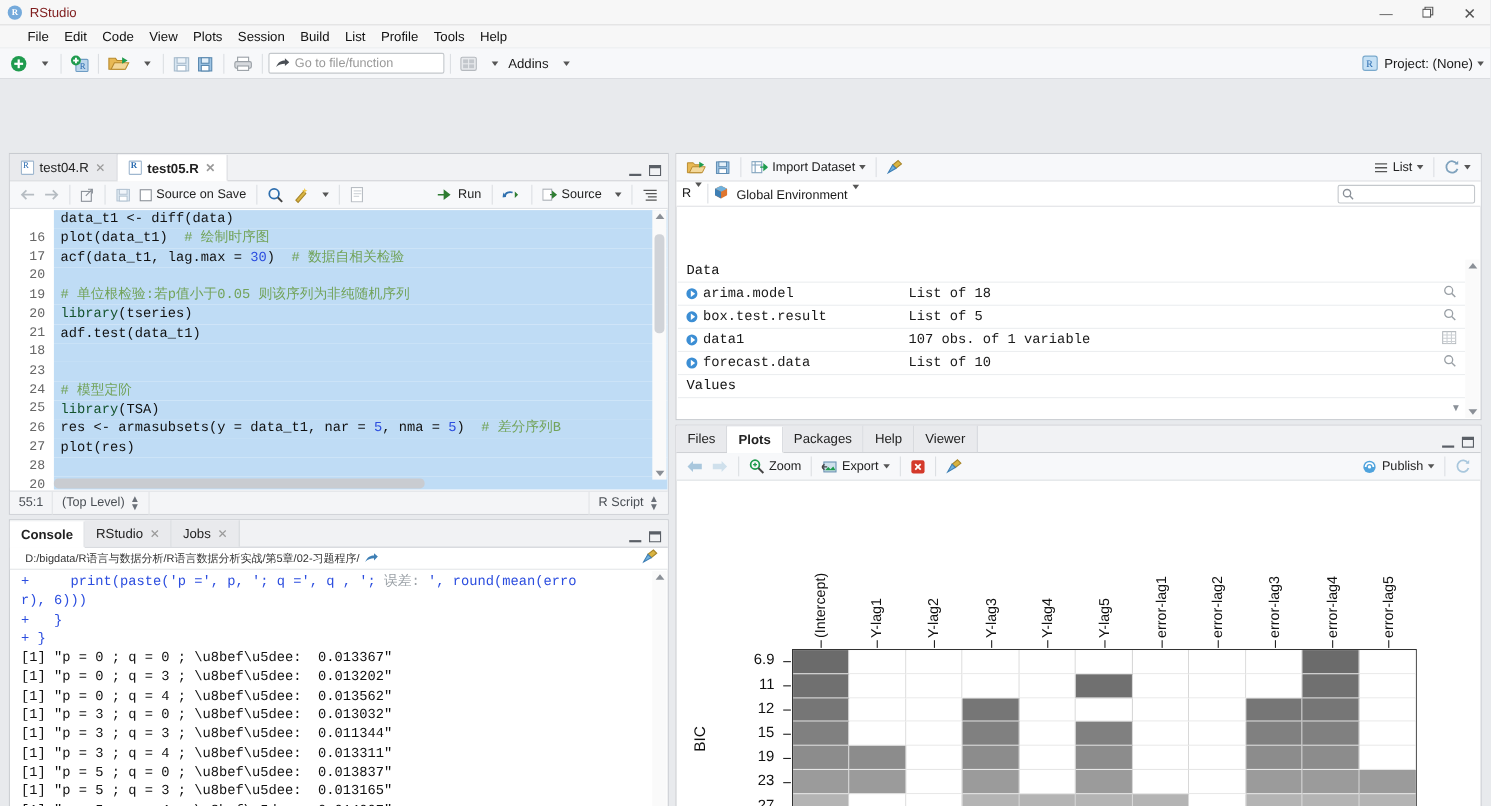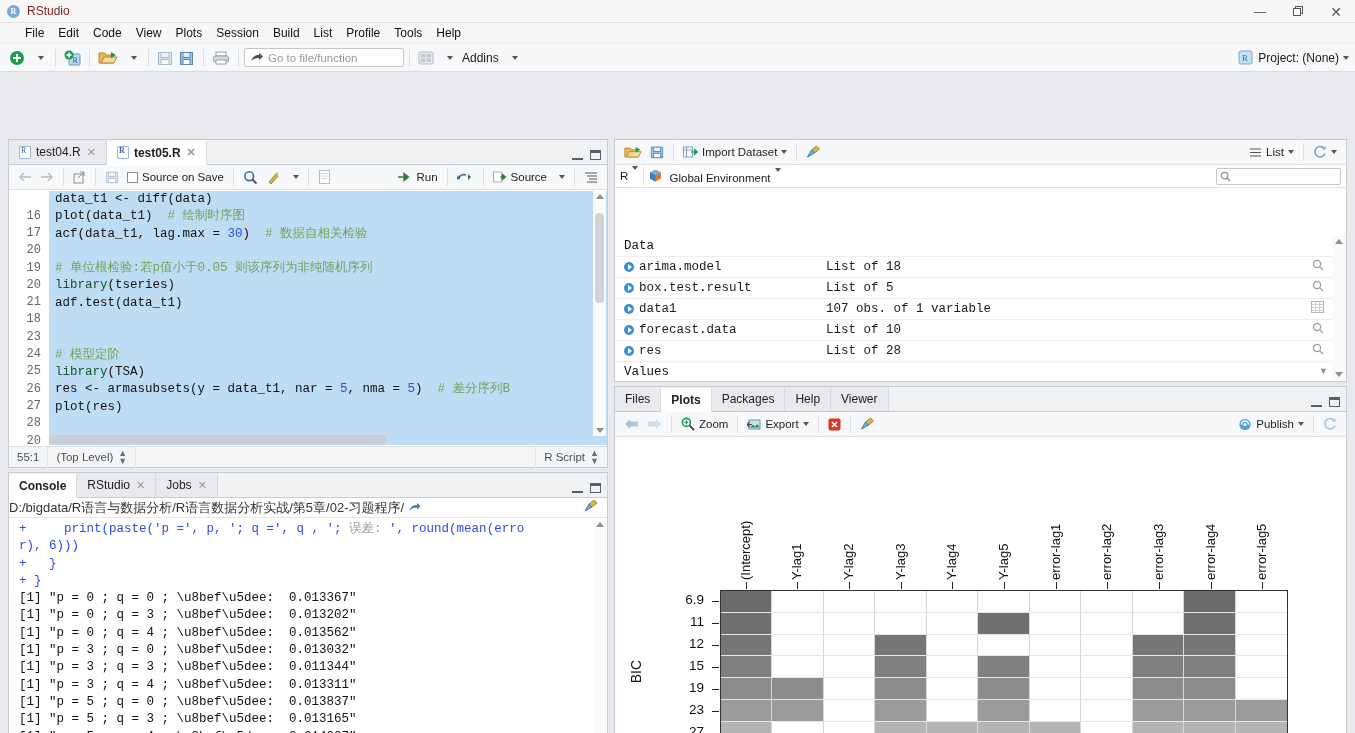--- a/index.html
+++ b/index.html
@@ -64,21 +64,21 @@
   .vscroll .arr{position:absolute;left:3px;width:0;height:0;border-left:4px solid transparent;border-right:4px solid transparent;}
   .vscroll .arr.up{top:3px;border-bottom:5px solid #8a8f96;}
   .vscroll .arr.dn{bottom:3px;border-top:5px solid #8a8f96;}
   #statusline{position:absolute;left:0;right:0;bottom:0;height:21px;background:#f4f5f7;border-top:1px solid #dfe1e4;display:flex;align-items:center;font-size:11.5px;color:#4a4f55;}
   #statusline .cell{padding:0 8px;border-right:1px solid #e2e4e7;height:21px;display:flex;align-items:center;}
   #statusline .right{margin-left:auto;border-right:none;border-left:1px solid #e2e4e7;}
   .stepper{display:inline-block;margin-left:5px;font-size:9px;line-height:8px;color:#6a7078;}
 
   
   #console{left:8px;top:400px;width:600px;height:325px;}
-  #consolepath{height:20px;display:flex;align-items:center;padding-left:0;font-size:13px;color:#333;border-bottom:1px solid #e4e6e9;background:#fff;position:relative;}
+  #consolepath{height:20px;display:flex;align-items:center;padding-left:14px;font-size:10px;color:#333;border-bottom:1px solid #e4e6e9;background:#fff;position:relative;}
   #consoleout{position:absolute;left:0;right:14px;top:46px;bottom:0;overflow:hidden;padding:2px 0 0 10px;font-family:"Liberation Mono",monospace;font-size:12.5px;line-height:17.3px;color:#111;white-space:pre;}
   .c-blue{color:#2b4ddf;}
   .c-grey{color:#9aa0a6;}
 
   
   #env{left:614px;top:67px;width:733px;height:243px;}
   #envsearchrow{height:23px;background:#fff;border-bottom:1px solid #e0e2e5;display:flex;align-items:center;padding:0 5px;font-size:11.5px;}
   .envsearch{margin-left:auto;width:125px;height:17px;border:1px solid #c4c8cc;border-radius:2px;display:flex;align-items:center;padding-left:3px;}
   .env-section{height:21px;display:flex;align-items:center;padding-left:8px;font-family:"Liberation Mono",monospace;font-size:12.5px;border-bottom:1px solid #eceef0;color:#111;}
   .env-row{height:21px;display:flex;align-items:center;border-bottom:1px solid #eceef0;font-family:"Liberation Mono",monospace;font-size:12.5px;position:relative;}
@@ -563,31 +563,20 @@
               <rect x="0.5" y="0.5" width="12" height="11" fill="#fff" stroke="#b0b5ba"></rect>
               <path d="M0.5 3.5h12M0.5 6.5h12M0.5 9.5h12M4.5 0.5v11M8.5 0.5v11" stroke="#ccd0d4"></path>
             </svg></span>
         </div>
         <div class="env-row">
           <div class="nm">
             <span class="expander"></span>
             <span>forecast.data</span>
           </div>
           <div class="vl">List of  10</div>
-          <span class="act"><svg width="12" height="12" viewBox="0 0 12 12">
-              <circle cx="5" cy="5" r="3.6" fill="none" stroke="#9aa0a6" stroke-width="1.2"></circle>
-              <path d="M7.7 7.7L11 11" stroke="#9aa0a6" stroke-width="1.3"></path>
-            </svg></span>
-        </div>
-        <div class="env-row">
-          <div class="nm">
-            <span class="expander"></span>
-            <span>res</span>
-          </div>
-          <div class="vl">List of  28</div>
           <span class="act"><svg width="12" height="12" viewBox="0 0 12 12">
               <circle cx="5" cy="5" r="3.6" fill="none" stroke="#9aa0a6" stroke-width="1.2"></circle>
               <path d="M7.7 7.7L11 11" stroke="#9aa0a6" stroke-width="1.3"></path>
             </svg></span>
         </div>
         <div class="env-section">Values</div>
         <span style="position: absolute; right: 4px; bottom: 4px; color: rgb(138, 144, 152); font-size: 9px;">▼</span>
       </div>
     </div>
 

